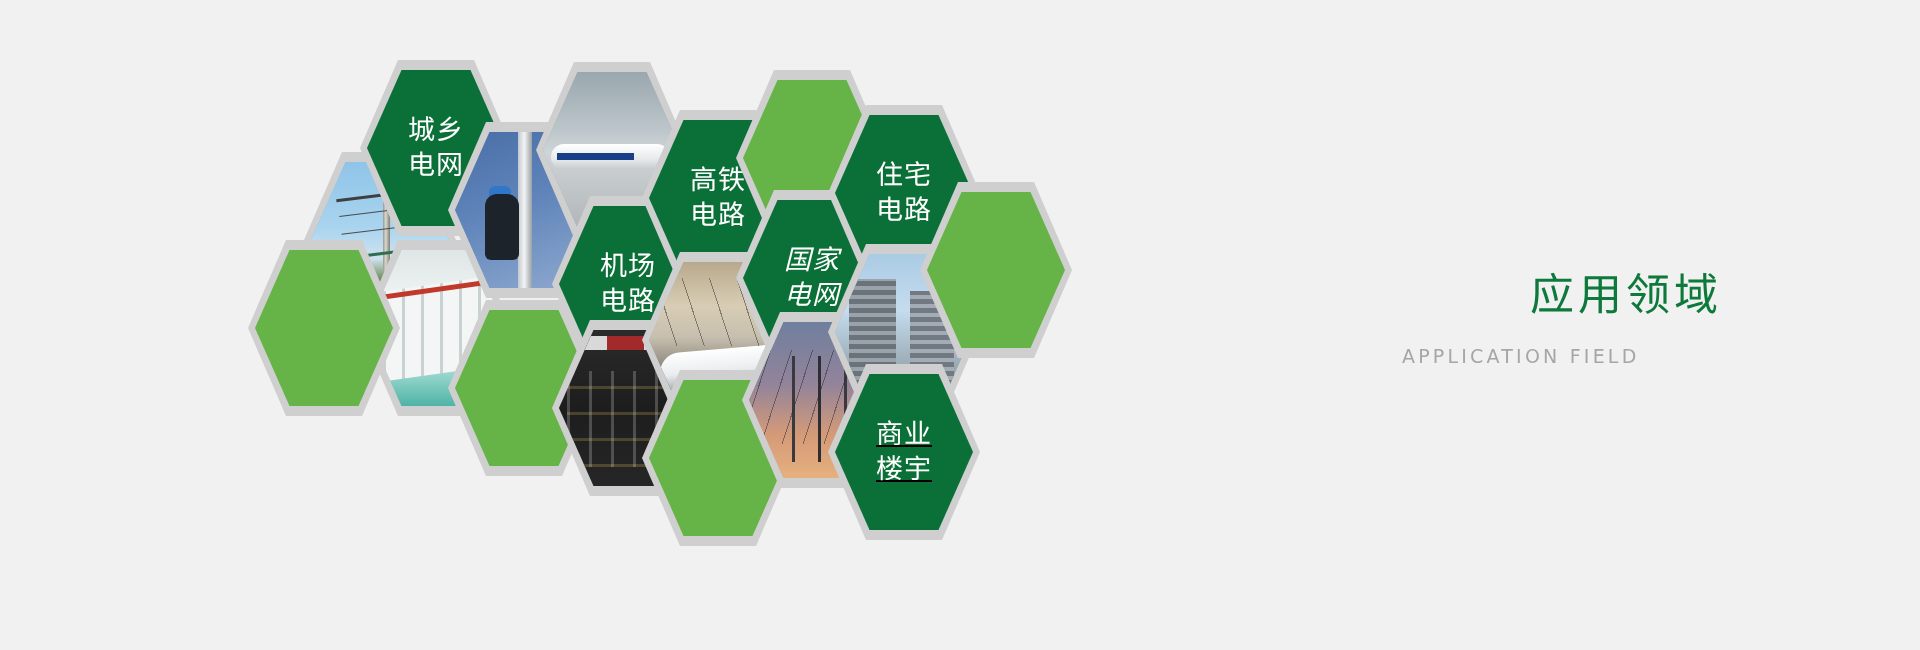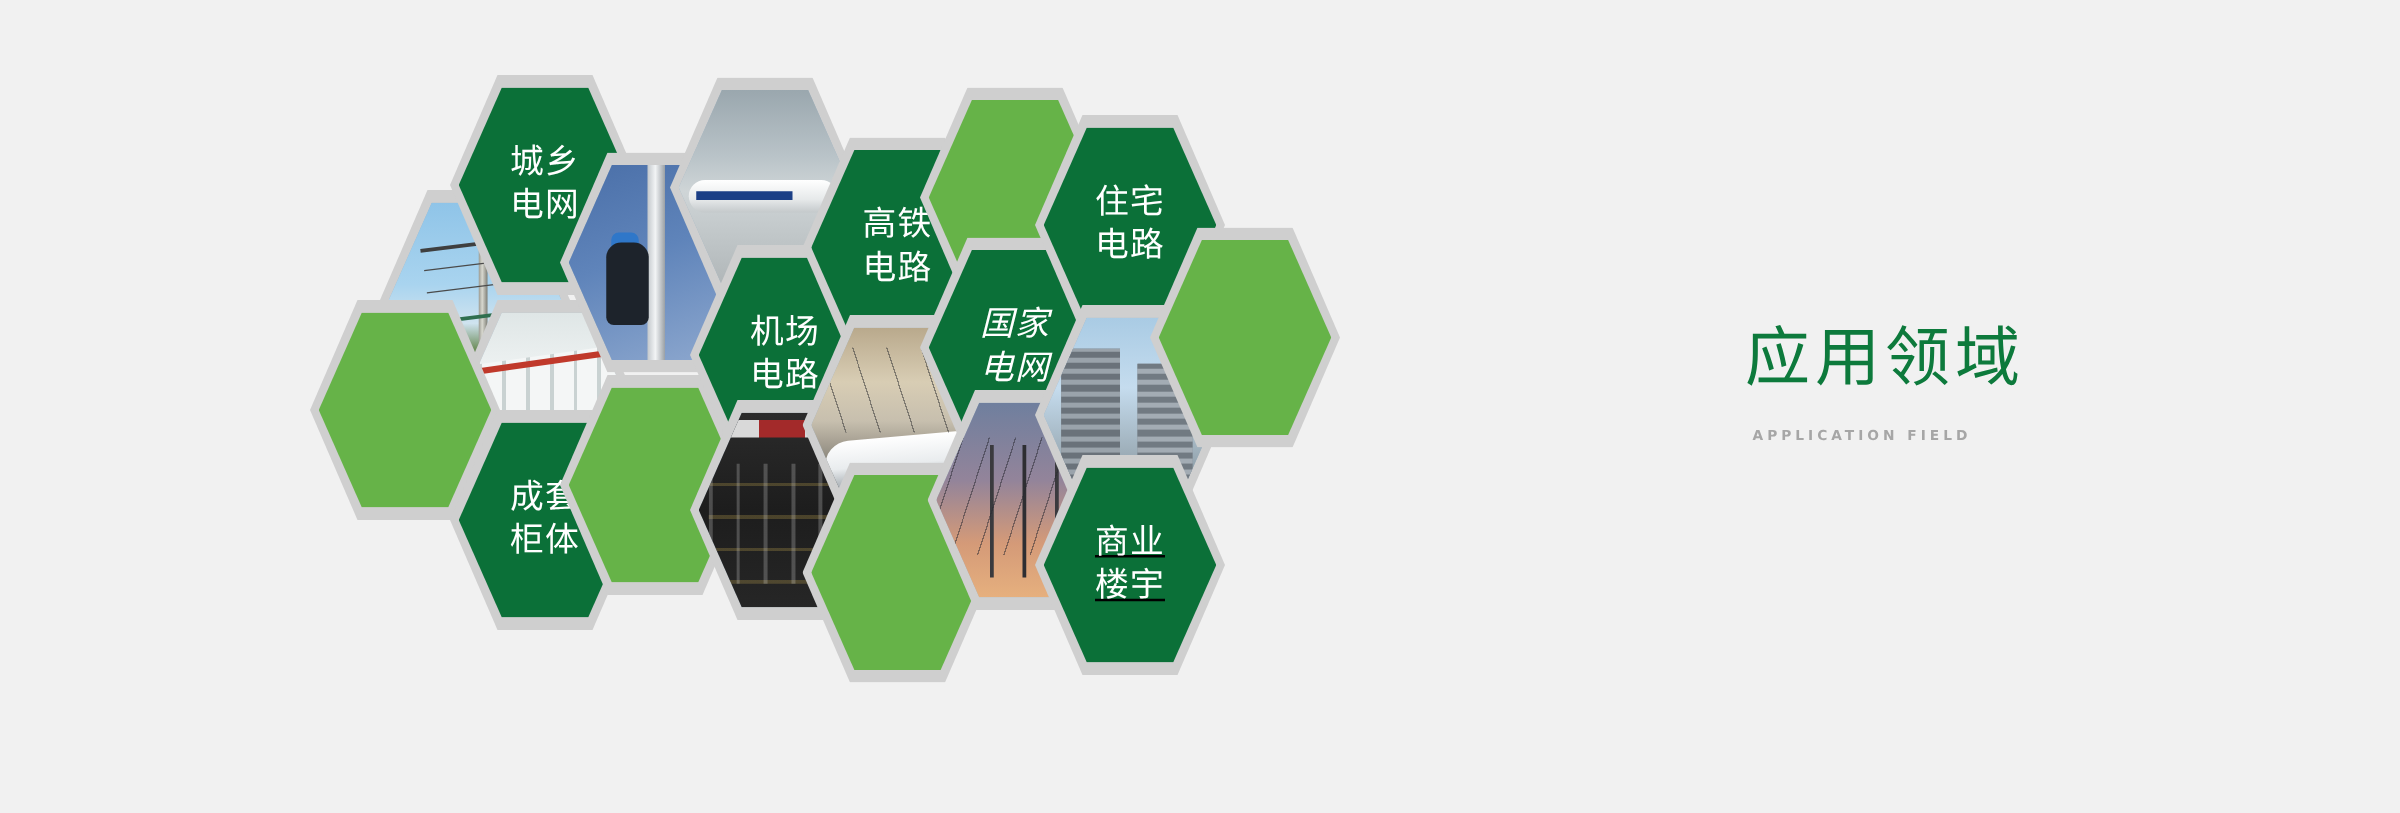--- a/index.html
+++ b/index.html
@@ -236,33 +236,34 @@
 
   
   #title-block {
     position: absolute;
     left: 1396px;
     top: 258px;
     width: 460px;
   }
   #title-cn {
     color: #0d7a3c;
-    font-size: 52px;
+    font-size: 44px;
     line-height: 1.12;
     letter-spacing: 4px;
     font-weight: 400;
-    margin: 0;
+    margin: 12px;
     white-space: nowrap;
+    text-align: center;
   }
   #title-en {
     color: #a6a6a6;
-    font-size: 11px;
+    font-size: 19px;
     letter-spacing: 3.2px;
     margin: 26px 0 0 6px;
-    font-weight: 700;
+    font-weight: 400;
     white-space: nowrap;
   }
 </style>
 <style>
     .hex { background: #cfcfcf; }
     .hex.dark .inner  { background: #0b7038; }
     .hex.light .inner { background: #66b348; }
     .hex .label { color: #ffffff; }
     #title-cn { color: #0d7a3c; }
     #title-en { color: #a6a6a6; }
@@ -285,26 +286,20 @@
         </div>
       </div>
       <div class="hex photo" style="left: 360px; top: 240px; width: 152px; height: 176px;">
         <div class="inner">
           <div class="ph ph-cabinet"></div>
         </div>
       </div>
       <div class="hex light" style="left: 248px; top: 240px; width: 152px; height: 176px;">
         <div class="inner"></div>
       </div>
-      <div class="hex dark" style="left: 360px; top: 328px; width: 152px; height: 176px;">
-        <div class="inner">
-          <div class="label">成套
-柜体</div>
-        </div>
-      </div>
       <div class="hex photo" style="left: 448px; top: 122px; width: 152px; height: 176px;">
         <div class="inner">
           <div class="ph ph-lineman"></div>
         </div>
       </div>
       <div class="hex light" style="left: 448px; top: 300px; width: 152px; height: 176px;">
         <div class="inner"></div>
       </div>
       <div class="hex photo" style="left: 536px; top: 62px; width: 152px; height: 176px;">
         <div class="inner">
@@ -343,21 +338,21 @@
         <div class="inner">
           <div class="label">国家
 电网</div>
         </div>
       </div>
       <div class="hex photo" style="left: 742px; top: 312px; width: 152px; height: 176px;">
         <div class="inner">
           <div class="ph ph-pylon"></div>
         </div>
       </div>
-      <div class="hex dark" style="left: 828px; top: 92px; width: 152px; height: 176px;">
+      <div class="hex dark" style="left: 828px; top: 105px; width: 152px; height: 176px;">
         <div class="inner">
           <div class="label">住宅
 电路</div>
         </div>
       </div>
       <div class="hex photo" style="left: 828px; top: 244px; width: 152px; height: 176px;">
         <div class="inner">
           <div class="ph ph-resi"></div>
         </div>
       </div>

